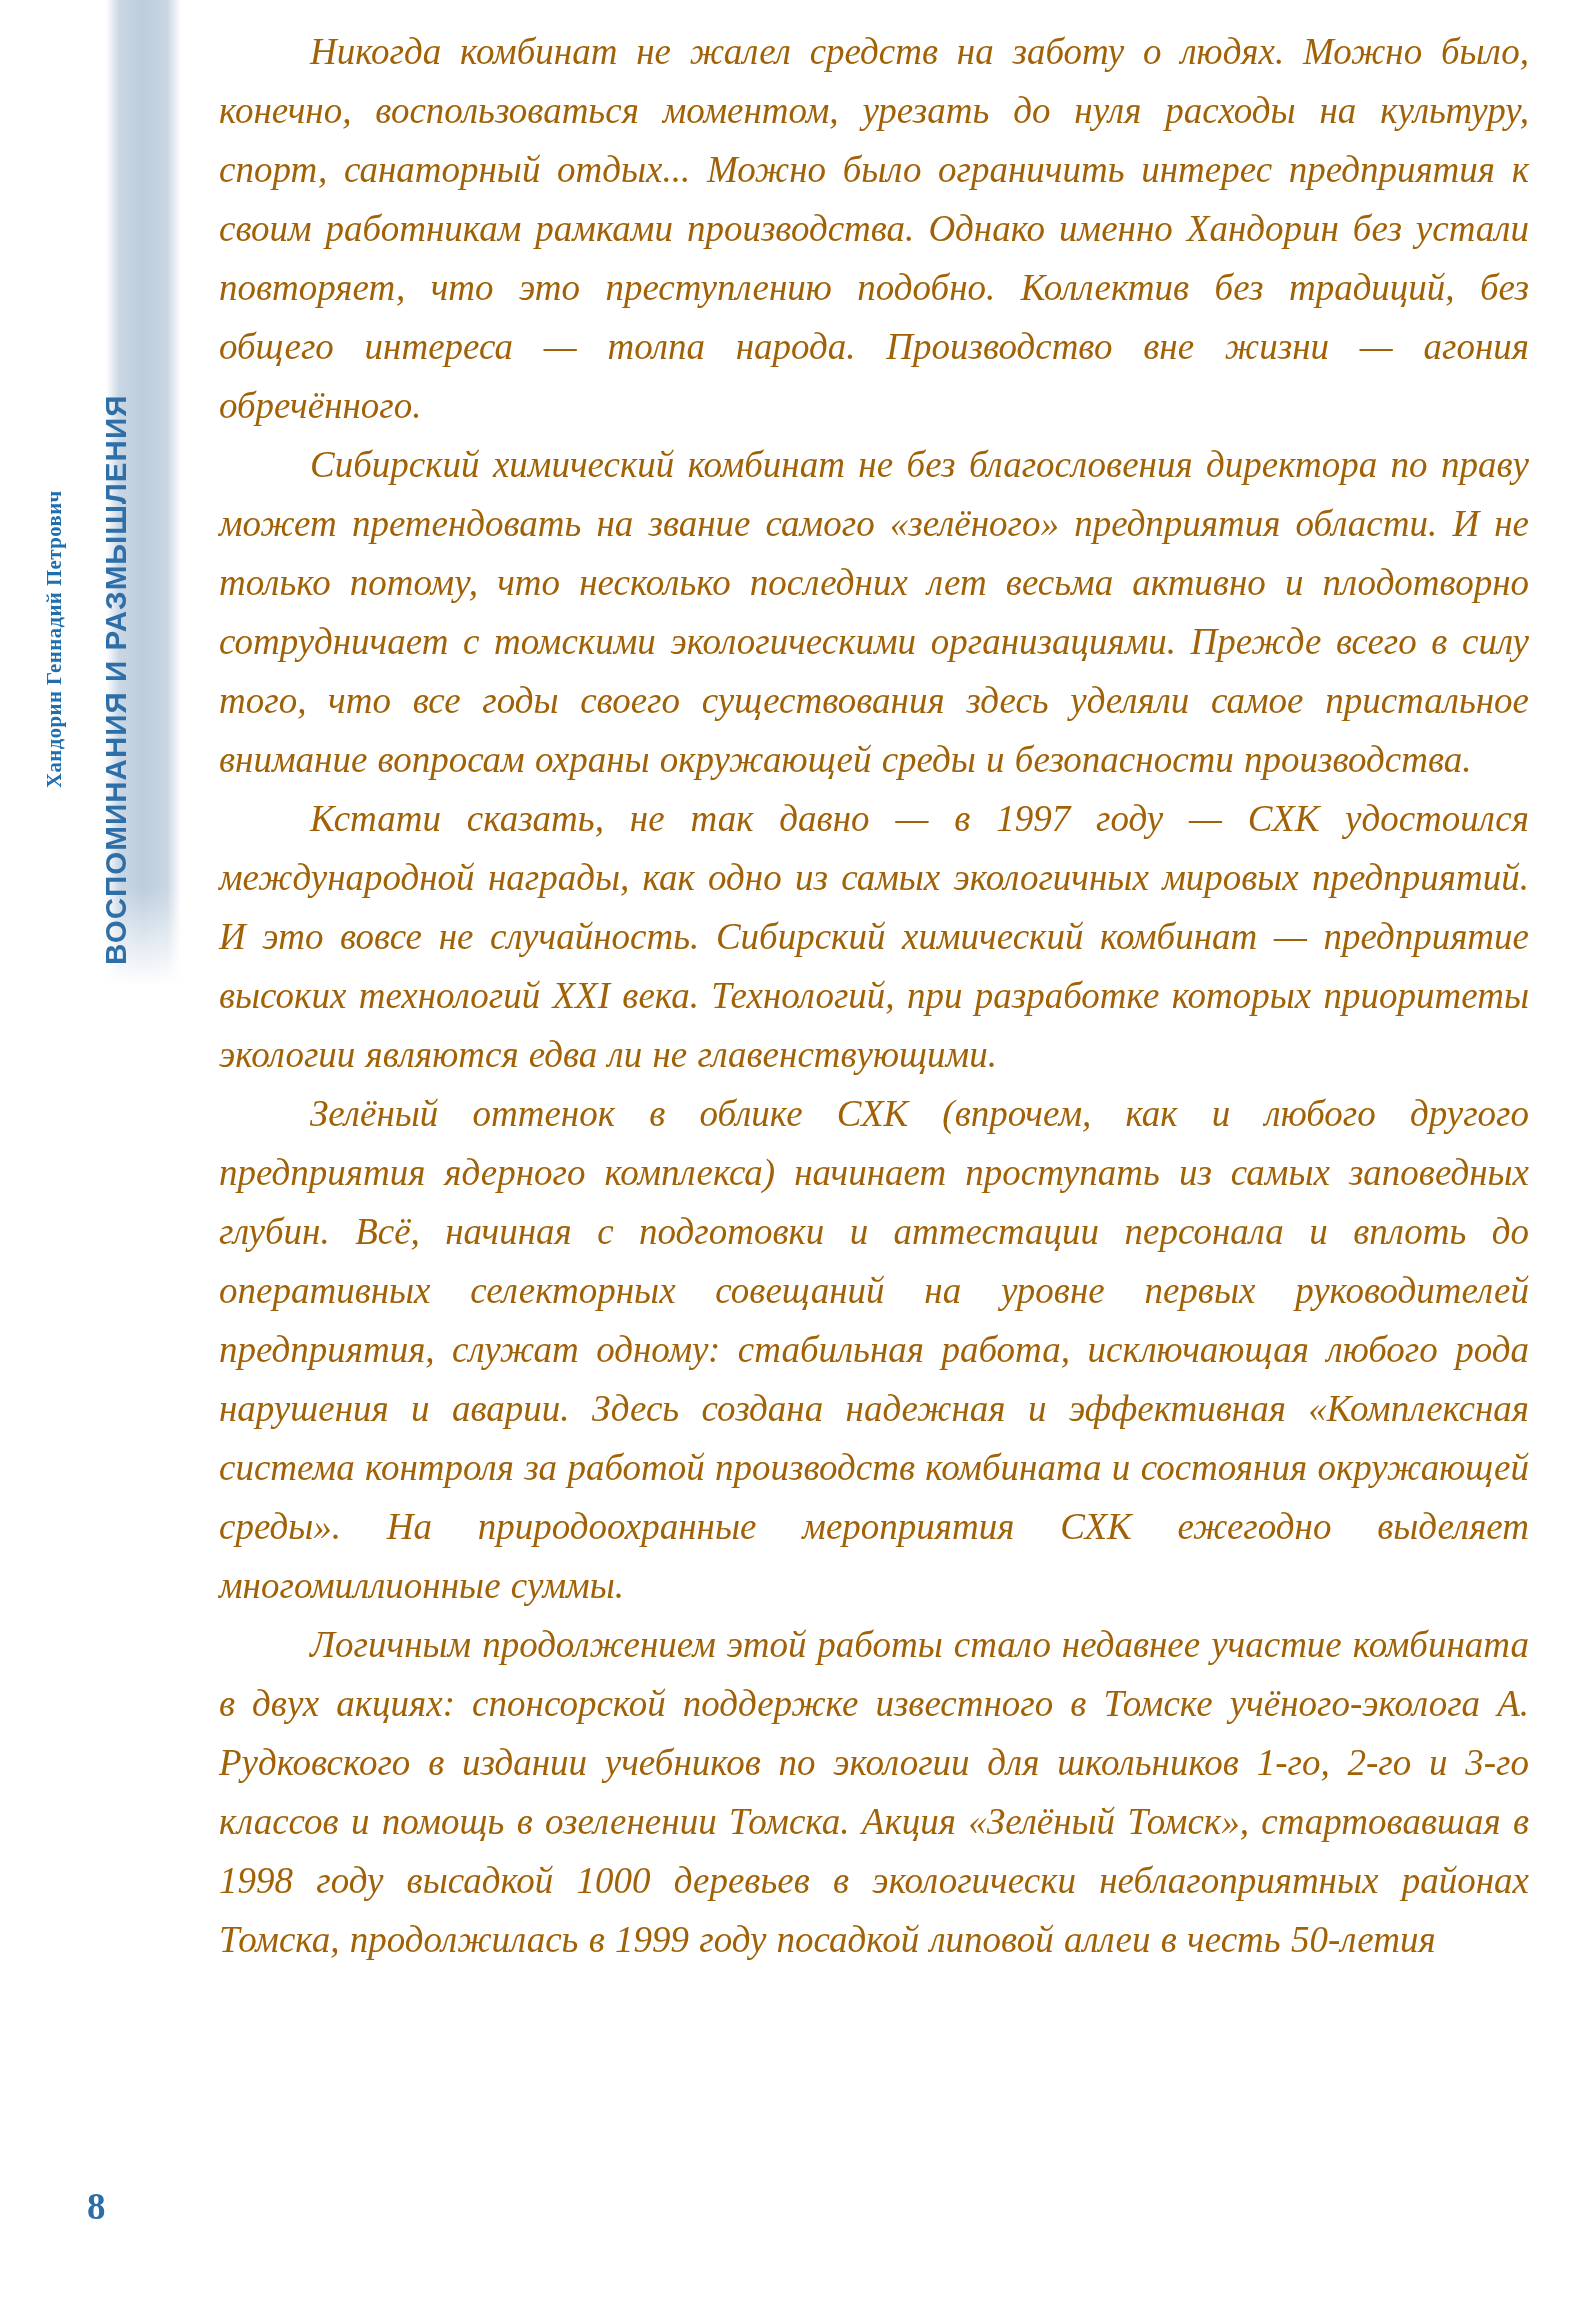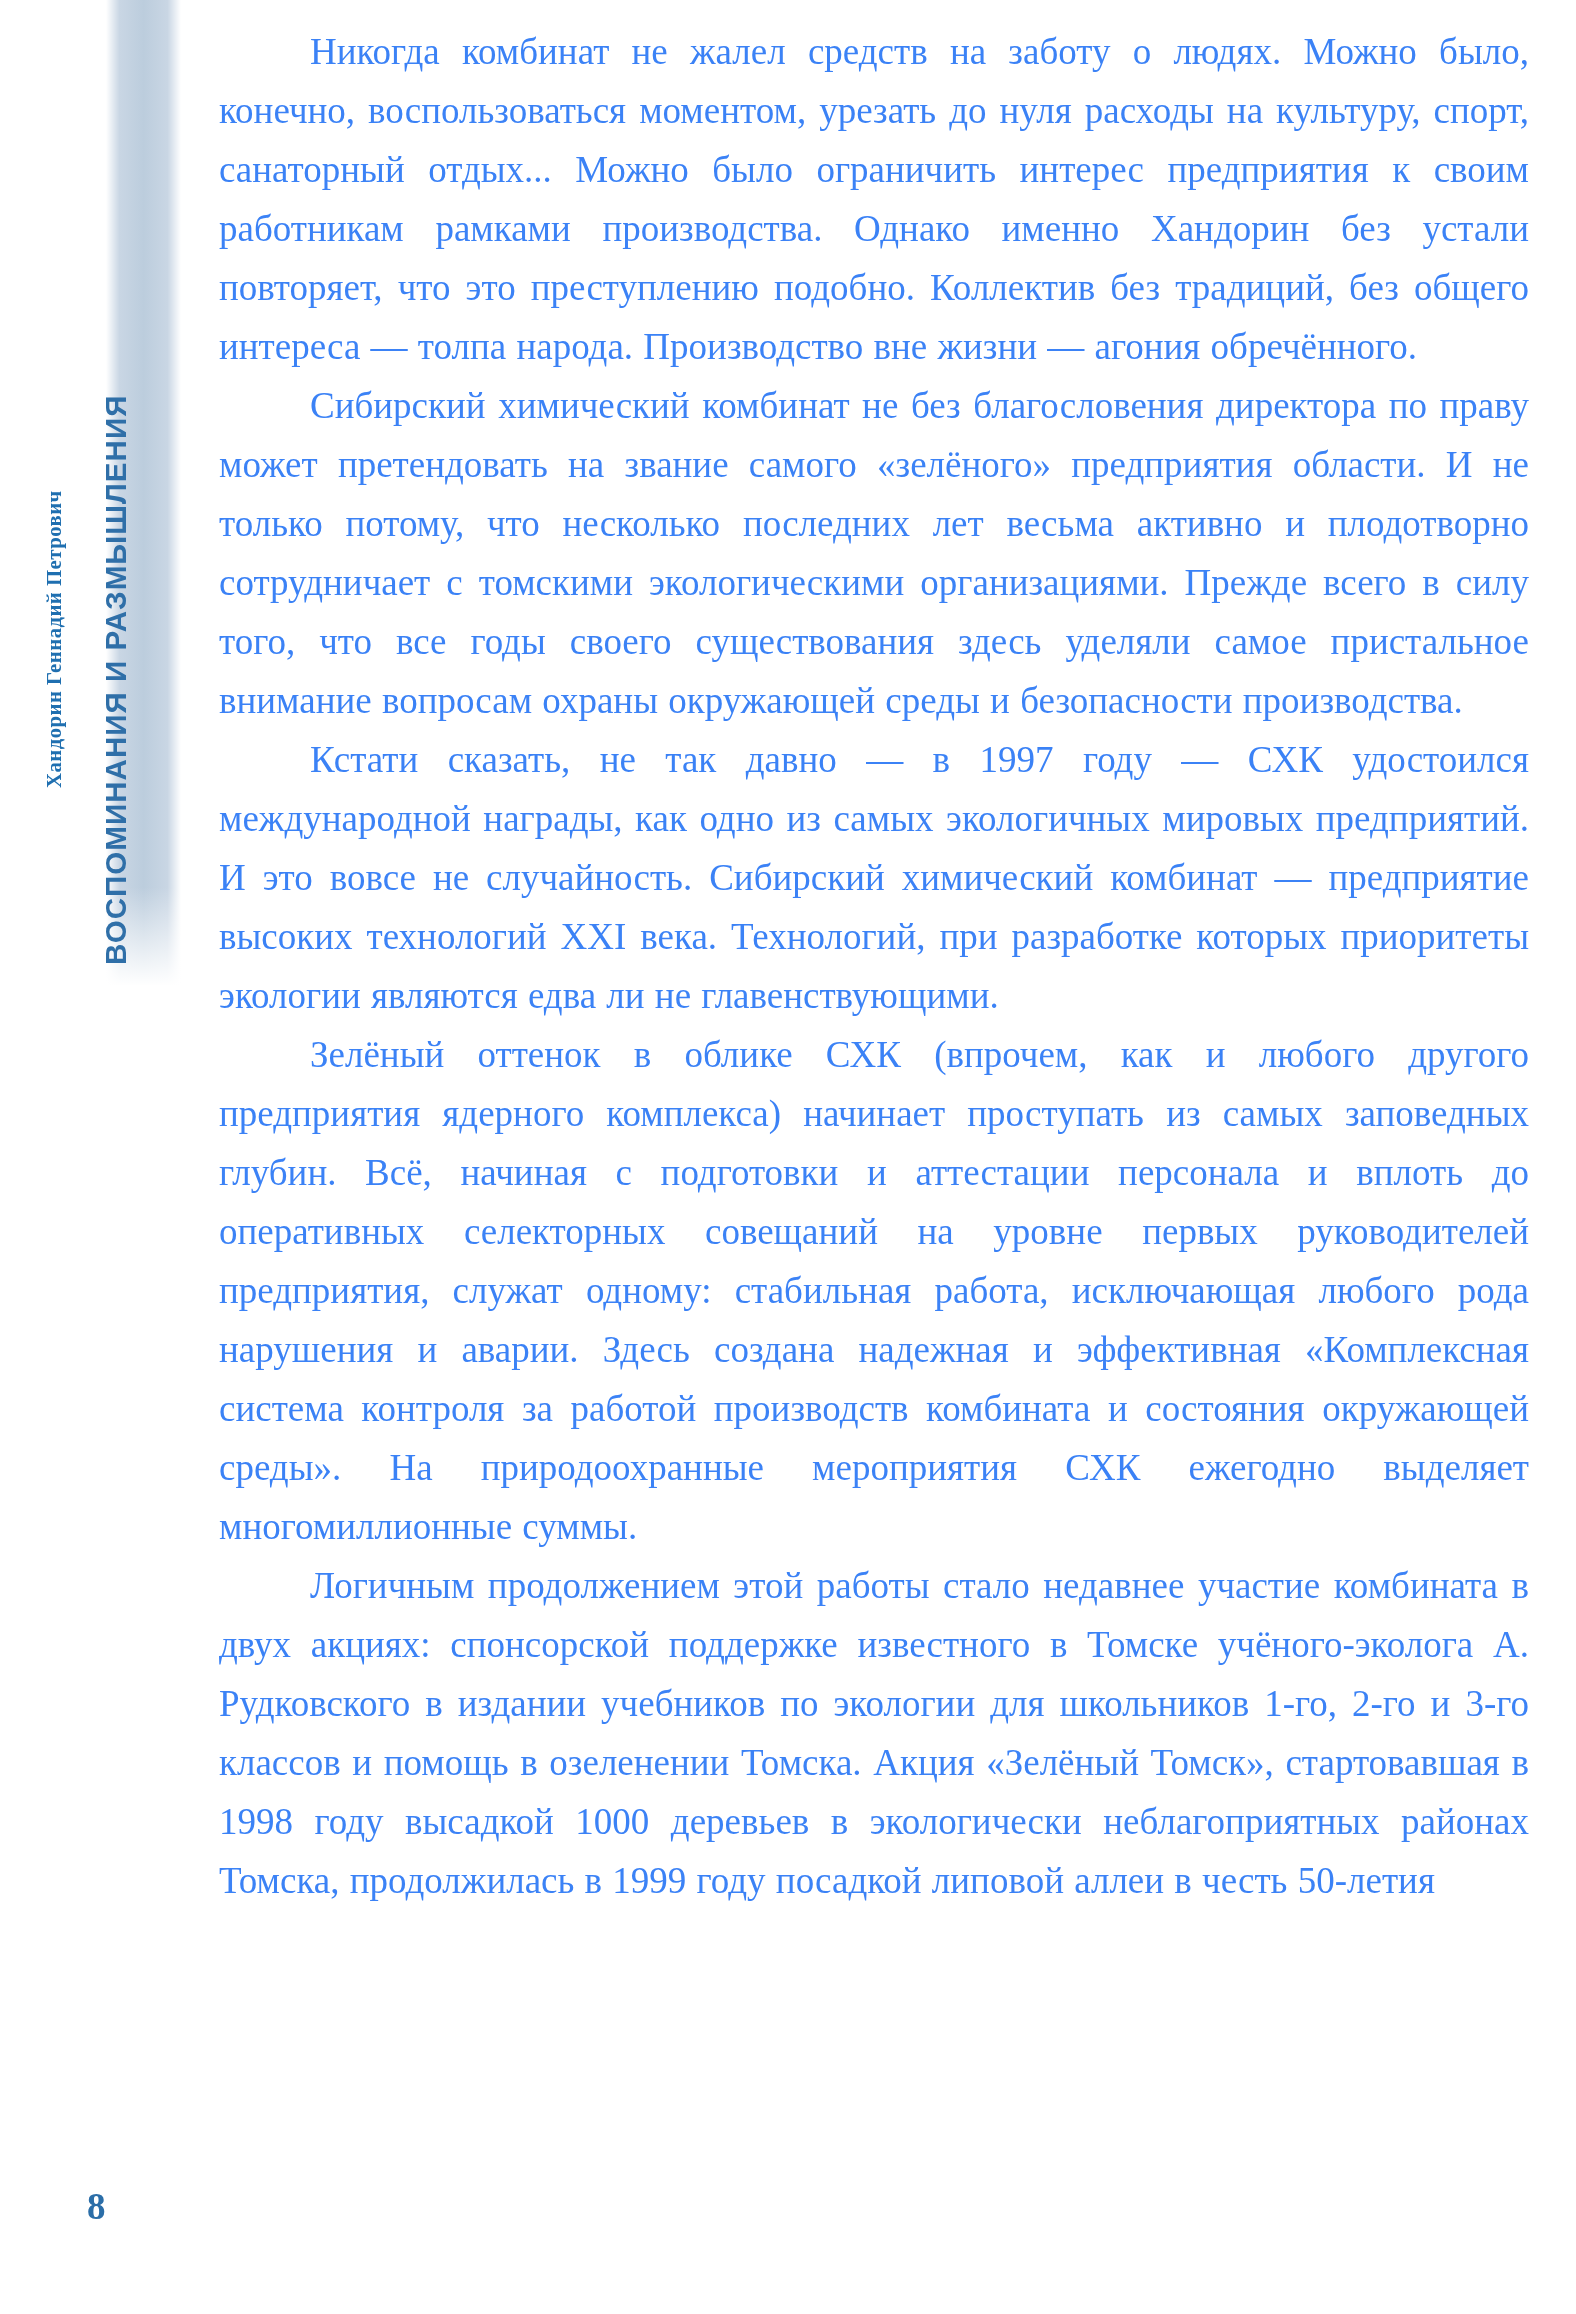--- a/index.html
+++ b/index.html
@@ -80,23 +80,24 @@
     position: absolute;
     left: 219px;
     top: 21.7px;
     width: 1310px;
   }
   .para {
     margin: 0 0 0 0;
     text-align: justify;
     text-indent: 91px;
     font-family: "Liberation Serif", serif;
+    font-style: italic;
     font-size: 37px;
     line-height: 59px;
-    color: #3b82f6;
+    color: #a16207;
     word-spacing: 1px;
   }
   .para + .para { margin-top: 0; }
   .para:last-child { text-align: justify; }
 </style>
 </head>
 <body>
 
 <div class="page">
 

